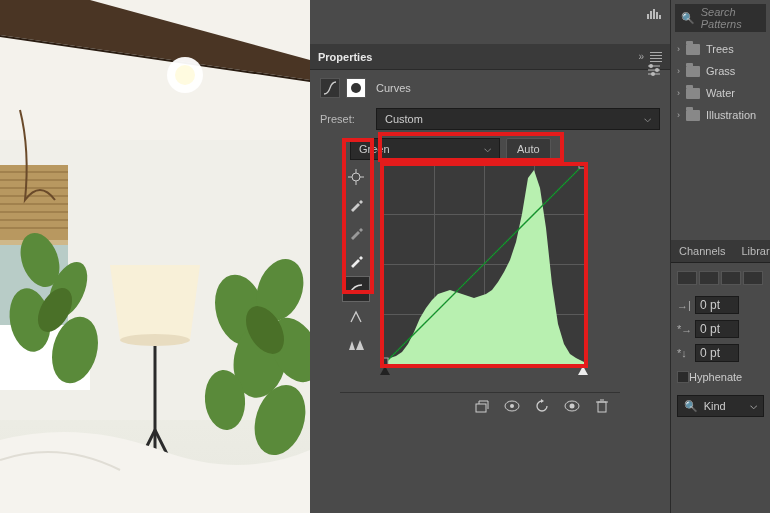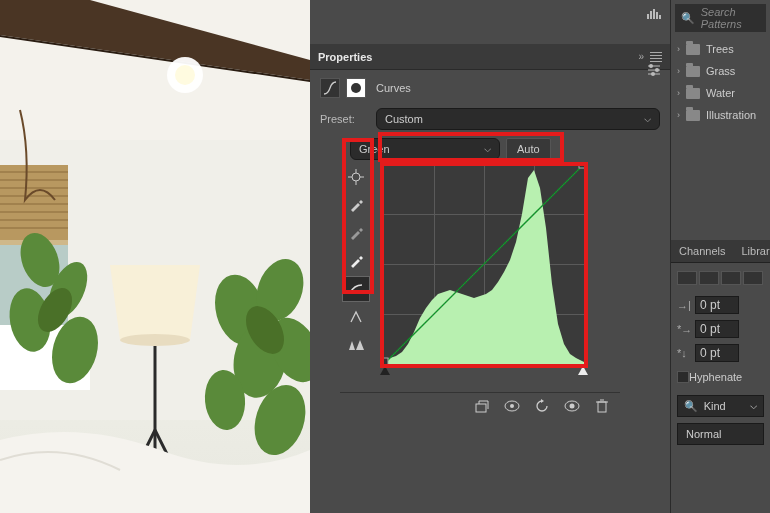--- a/index.html
+++ b/index.html
@@ -12,21 +12,21 @@
 .panel-hdr .title{font-weight:600;color:#e8e8e8}
 .panel-hdr .spacer{flex:1}
 .panel-hdr .chev{color:#aaa;font-size:10px}
 .panel-hdr .bars{width:12px;height:10px;margin-left:6px;background:repeating-linear-gradient(#aaa,#aaa 1px,transparent 1px,transparent 3px)}
 .props-body{padding:8px 10px}
 .adj-icons{display:flex;align-items:center;gap:6px;margin-bottom:10px}
 .adj-icons .ic{width:20px;height:20px;background:#333;border:1px solid #555;display:flex;align-items:center;justify-content:center}
 .adj-icons .lbl{margin-left:4px}
 .row{display:flex;align-items:center;gap:6px;margin-bottom:8px}
 .row .lab{width:50px;color:#bbb}
-.sel{flex:1;background:#2b2b2b;border:1px solid #1a1a1a;height:22px;display:flex;align-items:center;padding:0 8px;position:relative;border-radius:6px}
+.sel{flex:1;background:#2b2b2b;border:1px solid #1a1a1a;height:22px;display:flex;align-items:center;padding:0 8px;position:relative;border-radius:0}
 .sel .car{position:absolute;right:8px;font-size:9px;color:#aaa}
 .auto{background:#383838;border:1px solid #555;height:22px;padding:0 10px;display:flex;align-items:center;border-radius:2px}
 .tools{position:absolute;left:342px;top:164px;width:34px;display:flex;flex-direction:column;gap:2px}
 .tool{width:28px;height:26px;display:flex;align-items:center;justify-content:center;color:#ddd}
 .tool.act{background:#2a2a2a;border:1px solid #666}
 .graph{position:absolute;left:384px;top:164px;width:200px;height:200px;background:#3a3a3a}
 .graph .grid{position:absolute;inset:0}
 .graph .grid div{position:absolute;background:#5a5a5a}
 .hl{height:1px;width:100%}
 .vl{width:1px;height:100%}
@@ -319,23 +319,20 @@
     </div>
   <div class="r-check">
       <div class="cb"></div>
       <span>Hyphenate</span>
     </div>
   <div class="r-kind">
       <span>🔍</span>
       <span>Kind</span>
       <span style="margin-left:auto;font-size:9px">⌵</span>
     </div>
-  <div class="r-norm">
-      <span>Normal</span>
-    </div>
 </div>
 
 <div class="right-top-icons" style="right:106px">
   <div class="ti">
       <svg width="16" height="12">
         <rect x="1" y="6" width="2" height="5" fill="#bbb"></rect>
         <rect x="4" y="3" width="2" height="8" fill="#bbb"></rect>
         <rect x="7" y="1" width="2" height="10" fill="#bbb"></rect>
         <rect x="10" y="4" width="2" height="7" fill="#bbb"></rect>
         <rect x="13" y="7" width="2" height="4" fill="#bbb"></rect>

